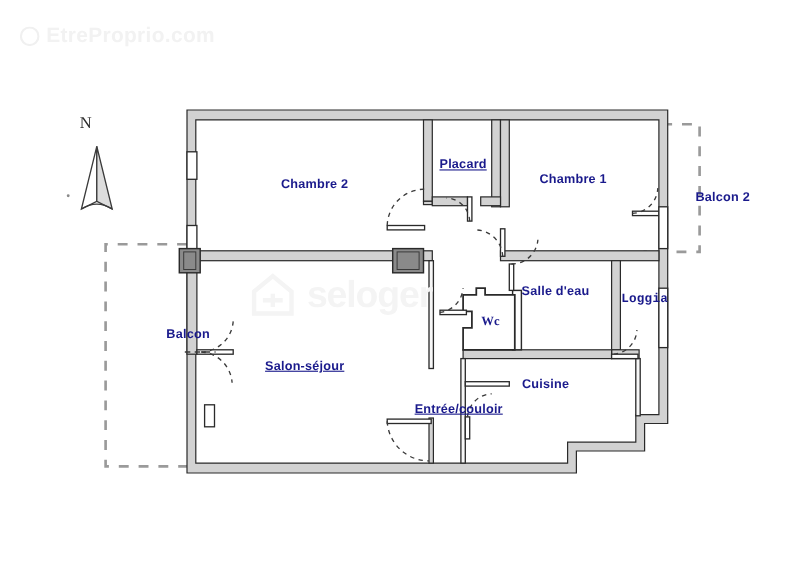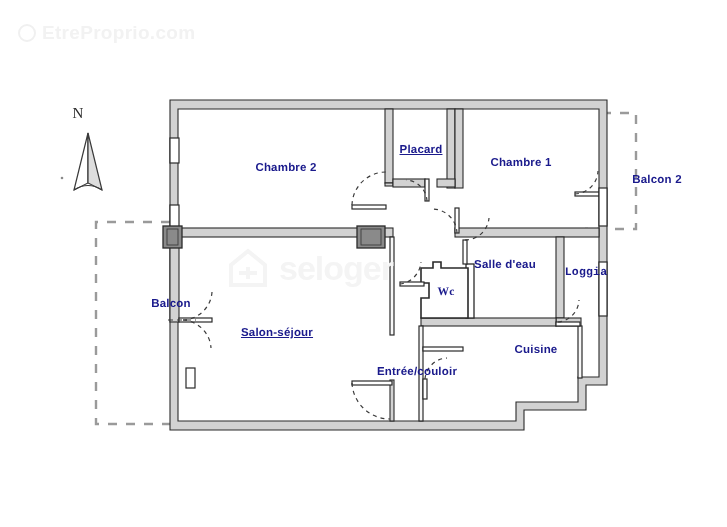--- a/index.html
+++ b/index.html
@@ -243,17 +243,17 @@
   <div id="room-labels">
       <span class="room-label" style="left: 286px; top: 168px;">Chambre 2</span>
       <span class="room-label" style="left: 421px; top: 150px; text-decoration: underline;">Placard</span>
       <span class="room-label" style="left: 521px; top: 163px;">Chambre 1</span>
       <span class="room-label" style="left: 657px; top: 180px;">Balcon 2</span>
       <span class="room-label" style="left: 505px; top: 265px; text-align: center;">Salle d'eau</span>
       <span class="room-label" style="left: 586px; top: 272px; font-family: Liberation Mono, monospace;">Loggia</span>
       <span class="room-label" style="left: 446px; top: 292px; font-family: Liberation Serif, serif;">Wc</span>
       <span class="room-label" style="left: 131px; top: 304px; margin-left: 40px;">Balcon</span>
       <span class="room-label" style="left: 277px; top: 333px; text-decoration: underline;">Salon-séjour</span>
-      <span class="room-label" style="left: 536px; top: 350px;">Cuisine</span>
-      <span class="room-label" style="left: 417px; top: 372px;">Entrée/couloir</span>
+      <span class="room-label" style="left: 496px; top: 350px;">Cuisine</span>
+      <span class="room-label" style="left: 417px; top: 372px; text-decoration: underline;">Entrée/couloir</span>
     </div>
 
 </div>
 
 </body></html>

